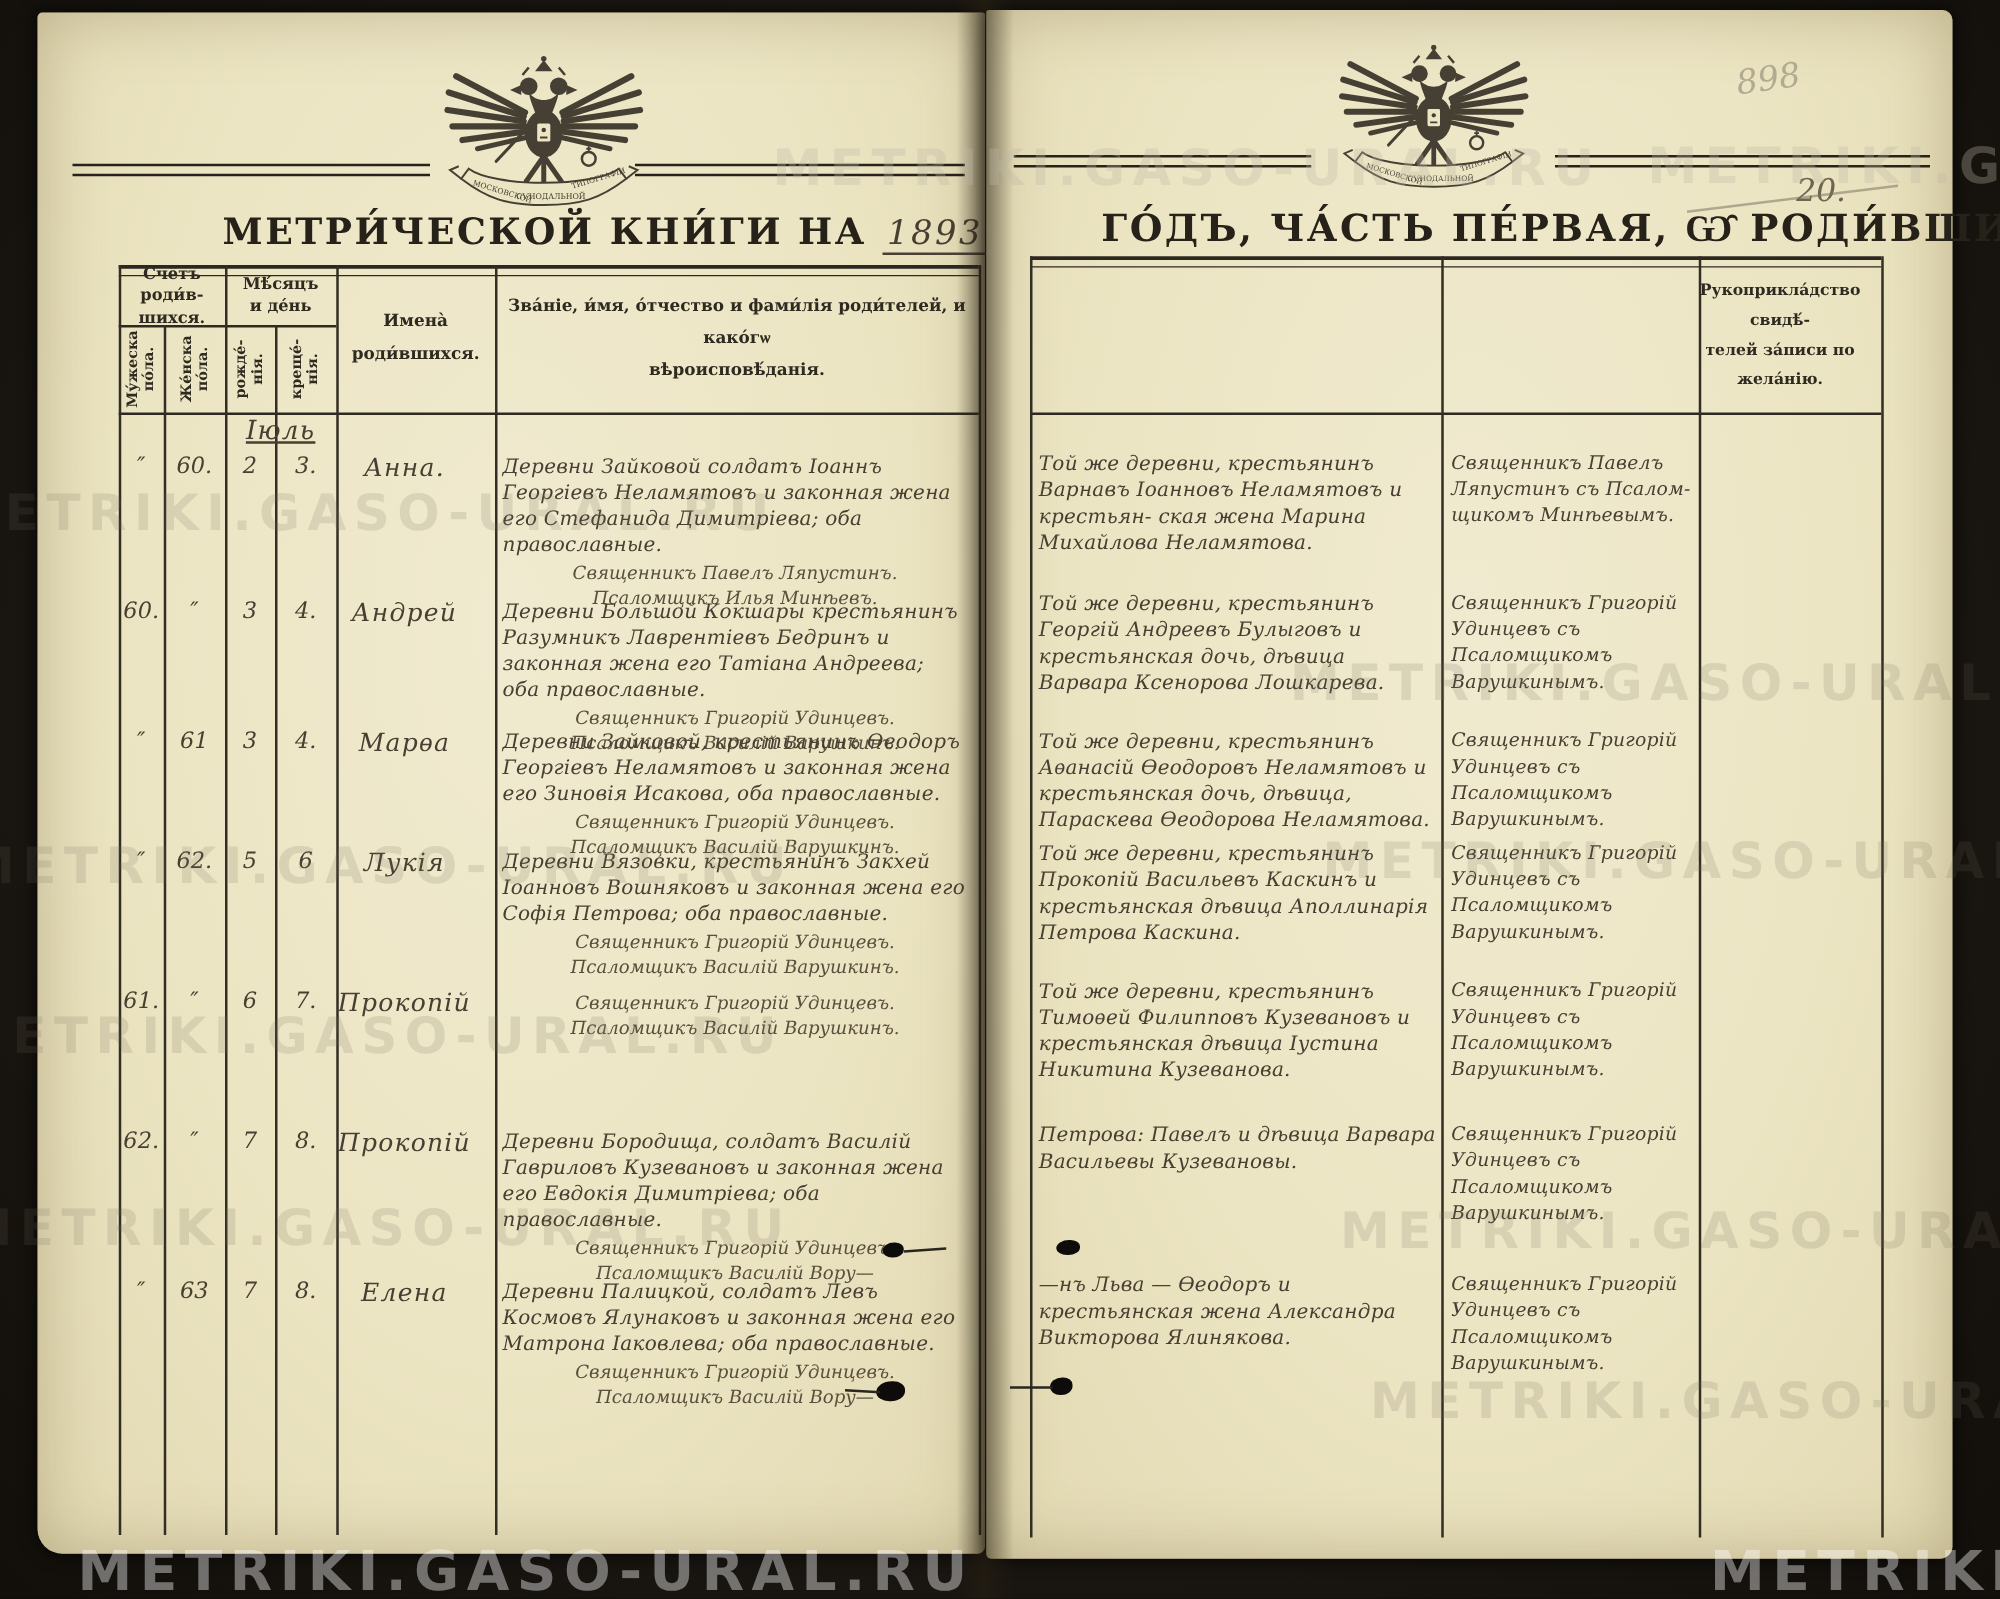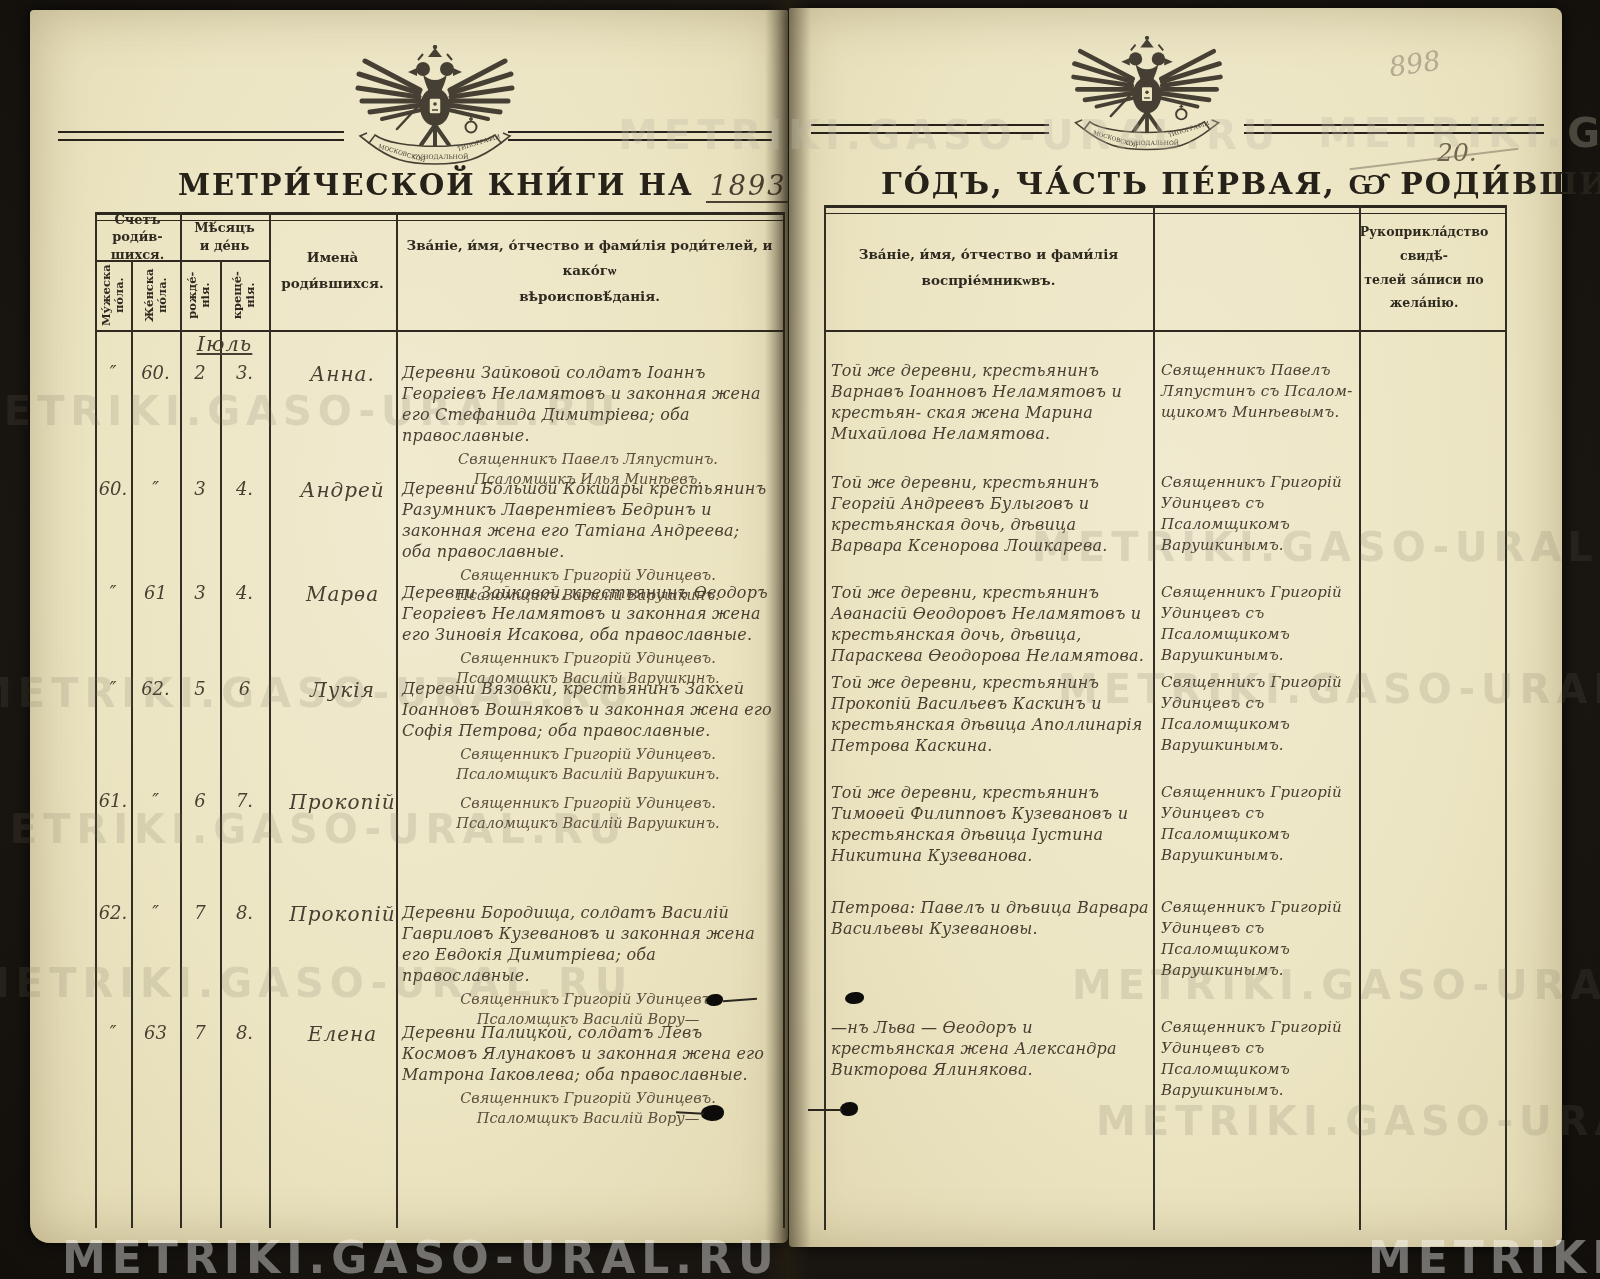--- a/index.html
+++ b/index.html
@@ -31,21 +31,21 @@
   .num{font-size:18px;text-align:center;}
   .entry-name{font-size:20px;letter-spacing:1px;}
   .body-text{font-size:16px;line-height:21px;white-space:pre-line;letter-spacing:.2px;}
   .clergy{font-size:14.5px;line-height:20px;color:#5a4e3d;text-align:center;white-space:pre-line;padding-top:3px;}
   .lrow,.rrow{position:absolute;left:0;width:100%;}
   .cell{position:absolute;}
   .c-male{left:65px;width:36px;}
   .c-female{left:101px;width:49px;}
   .c-born{left:150px;width:40px;}
   .c-bapt{left:190px;width:49px;}
-  .c-name{left:251px;width:123px;text-align:center;}
+  .c-name{left:232px;width:123px;text-align:center;}
   .c-parents{left:372px;width:372px;}
   .g-cell{left:42px;width:318px;}
   .p-cell{left:372px;width:192px;font-size:15px;line-height:21px;}
   .month{position:absolute;left:150px;width:89px;text-align:center;font-size:21px;text-decoration:underline;letter-spacing:1px;}
   .year-hand{font-style:italic;font-weight:normal;font-size:27px;border-bottom:2px solid #4a4033;padding:0 4px;}
   
   .pencil{position:absolute;font-style:italic;color:#a99f87;}
   .strike{position:absolute;height:2px;background:rgba(125,117,96,.55);transform:rotate(-7deg);}
   
   .wm{position:absolute;font-family:"DejaVu Sans",sans-serif;font-weight:bold;font-size:40px;
@@ -263,24 +263,20 @@
     <div class="pencil" style="left:648px;top:130px;font-size:25px;color:#6e6450;">20.</div>
     <div class="strike" style="left:560px;top:150px;width:170px"></div>
 
     <div class="dbl" style="left:35px;top:197px;width:681px"></div>
     <div class="hline" style="left:35px;top:322px;width:681px"></div>
     <div class="vline" style="left:35px;top:197px;height:1025px"></div>
     <div class="vline" style="left:364px;top:197px;height:1025px"></div>
     <div class="vline" style="left:570px;top:197px;height:1025px"></div>
     <div class="vline" style="left:716px;top:197px;height:1025px"></div>
 
-    <div class="hdr" style="left:35px;top:199px;width:329px;height:121px">
-      <div class="printed">Зва́ніе, и́мя, о́тчество и фами́лія
-воспріе́мникѡвъ.</div>
-      </div>
     <div class="hdr" style="left:570px;top:199px;width:130px;height:121px">
       <div class="printed" style="font-size:12.5px">Рукоприкла́дство свидѣ́-
 телей за́писи по жела́нію.</div>
       </div>
 
     <div class="rrow" style="top:352px">
       <div class="cell g-cell hand body-text">Той же деревни, крестьянинъ Варнавъ Іоанновъ Неламятовъ и крестьян- ская жена Марина Михайлова Неламятова.</div>
       <div class="cell p-cell hand body-text">Священникъ Павелъ Ляпустинъ съ Псалом- щикомъ Минѣевымъ.</div>
     </div>
     <div class="rrow" style="top:464px">

